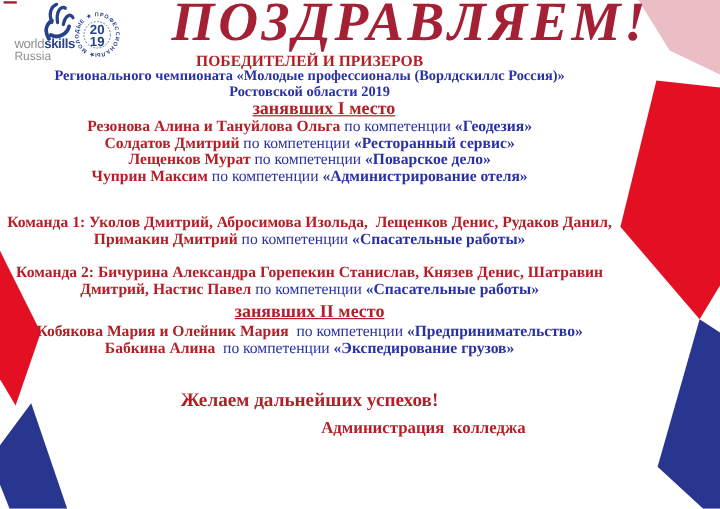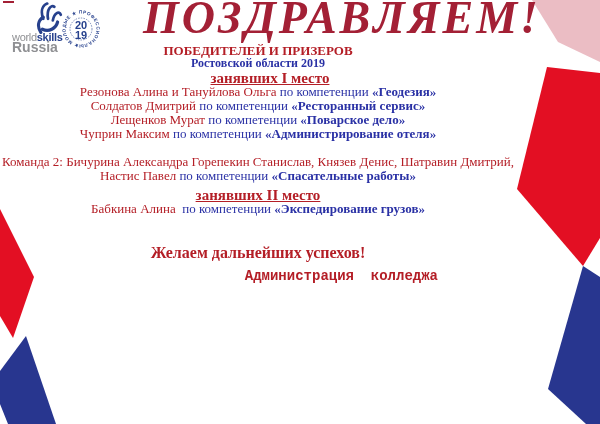--- a/index.html
+++ b/index.html
@@ -27,35 +27,35 @@
   .content{position:absolute;left:0;top:44px;width:516px;text-align:center;}
   .sub-red{font-size:13px;line-height:13px;font-weight:bold;color:var(--text-red);}
   .sub-blue{font-size:12px;line-height:13px;font-weight:bold;color:var(--text-blue);}
   .sub-blue2{font-size:12px;line-height:12px;font-weight:bold;color:var(--text-blue);}
   .place-heading{
     font-size:15px;line-height:14px;font-weight:bold;color:var(--text-red);
     text-decoration:underline;margin-top:2px;
   }
   .entry{font-size:13px;line-height:14px;}
   .entry span{white-space:pre-wrap;}
-  .seg-red{color:var(--text-red);font-weight:normal;}
+  .seg-red{color:var(--text-red);font-weight:bold;}
   .seg-blue{color:var(--text-blue);font-weight:normal;}
   .seg-blue-bold{color:var(--text-blue);font-weight:bold;}
   .closing{margin-top:28px;font-size:16px;line-height:18px;font-weight:bold;color:var(--text-red);}
   .signature{
     margin-top:7px;font-size:14px;line-height:15px;font-weight:bold;color:var(--text-red);
-    text-align:right;padding-right:78px;white-space:pre-wrap;font-family:Liberation Mono, monospace;
+    text-align:right;padding-right:78px;white-space:pre-wrap;
   }
   
   .ws-logo{position:absolute;left:6px;top:2px;width:64px;height:52px;font-family:"Liberation Sans","DejaVu Sans",sans-serif;}
   .ws-hand{position:absolute;left:26px;top:0px;width:32px;height:32px;}
   .ws-wordmark{position:absolute;left:6px;top:30px;font-size:11px;line-height:11px;letter-spacing:-0.3px;white-space:nowrap;}
   .ws-word1{color:var(--ws-grey);font-weight:normal;}
   .ws-word2{color:var(--ws-blue);font-weight:bold;}
-  .ws-country{position:absolute;left:6px;top:41px;font-size:14px;line-height:9px;color:var(--ws-grey);font-weight:bold;}
+  .ws-country{position:absolute;left:6px;top:41px;font-size:10px;line-height:9px;color:var(--ws-grey);}
   .stamp{position:absolute;left:62px;top:10px;width:38px;height:38px;}
 </style>
 </head>
 <body>
 
 <div class="poster">
 
   <svg class="bg-shapes" width="600" height="424" viewBox="0 0 600 424">
     <polygon points="532,0 600,0 600,62 558,42" style="fill:var(--shape-pink)"></polygon>
     <polygon points="547,67 600,73 600,238 583,266 517,189" style="fill:var(--shape-red)"></polygon>
@@ -89,30 +89,33 @@
       <textPath href="#ringpath" startOffset="2">★ МОЛОДЫЕ ★ ПРОФЕССИОНАЛЫ</textPath>
     </text>
     <text x="19" y="18.5" text-anchor="middle" font-size="11" font-weight="bold" fill="#27418D" font-family="Liberation Sans, sans-serif">20</text>
     <text x="19" y="28.5" text-anchor="middle" font-size="11" font-weight="bold" fill="#27418D" font-family="Liberation Sans, sans-serif">19</text>
   </svg>
 
   <div class="title">ПОЗДРАВЛЯЕМ!</div>
 
   <div class="content">
     <div class="sub-red">ПОБЕДИТЕЛЕЙ И ПРИЗЕРОВ</div>
+    <div class="sub-blue">Регионального чемпионата «Молодые профессионалы (Ворлдскиллс Россия)»</div>
     <div class="sub-blue2">Ростовской области 2019</div>
 
     <div>
         <div class="place-heading" style="margin-top: 2px; padding-left: 24px;">занявших I место</div>
         <div class="entry"><span class="seg-red">Резонова Алина и Тануйлова Ольга</span><span class="seg-blue"> по компетенции </span><span class="seg-blue-bold">«Геодезия»</span></div>
         <div class="entry"><span class="seg-red">Солдатов Дмитрий</span><span class="seg-blue"> по компетенции </span><span class="seg-blue-bold">«Ресторанный сервис»</span></div>
         <div class="entry"><span class="seg-red">Лещенков Мурат</span><span class="seg-blue"> по компетенции </span><span class="seg-blue-bold">«Поварское дело»</span></div>
         <div class="entry"><span class="seg-red">Чуприн Максим</span><span class="seg-blue"> по компетенции </span><span class="seg-blue-bold">«Администрирование отеля»</span></div>
+        <div class="entry" style="margin-top: 24px; max-width: 530px; margin-left: auto; margin-right: auto;"><span class="seg-red">Команда 1: Уколов Дмитрий, Абросимова Изольда,  Лещенков Денис, Рудаков Данил, Примакин Дмитрий</span><span class="seg-blue"> по компетенции </span><span class="seg-blue-bold">«Спасательные работы»</span></div>
         <div class="entry" style="margin-top: 14px; max-width: 530px; margin-left: auto; margin-right: auto;"><span class="seg-red">Команда 2: Бичурина Александра Горепекин Станислав, Князев Денис, Шатравин Дмитрий, Настис Павел</span><span class="seg-blue"> по компетенции </span><span class="seg-blue-bold">«Спасательные работы»</span></div>
         <div class="place-heading" style="margin-top: 5px;">занявших II место</div>
+        <div class="entry" style="margin-top: 2px;"><span class="seg-red">Кобякова Мария и Олейник Мария </span><span class="seg-blue"> по компетенции </span><span class="seg-blue-bold">«Предпринимательство»</span></div>
         <div class="entry"><span class="seg-red">Бабкина Алина </span><span class="seg-blue"> по компетенции </span><span class="seg-blue-bold">«Экспедирование грузов»</span></div>
       </div>
 
     <div class="closing">Желаем дальнейших успехов!</div>
     <div class="signature">Администрация  колледжа</div>
   </div>
 
 </div>
 
 </body></html>

